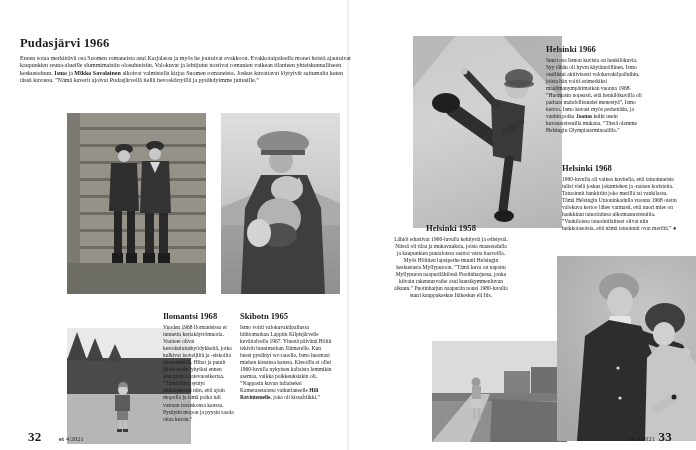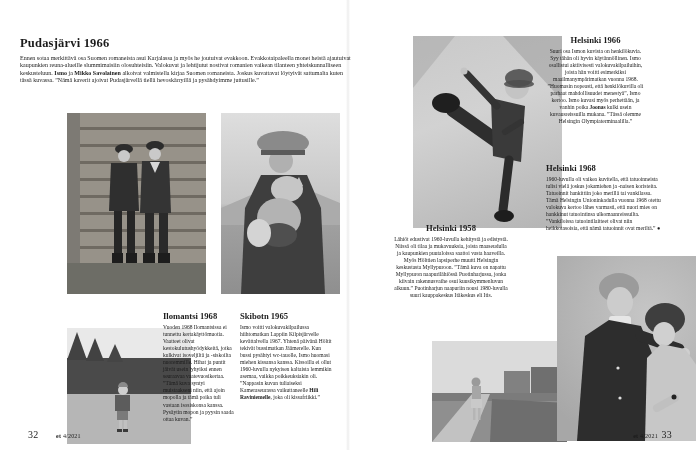--- a/index.html
+++ b/index.html
@@ -16,40 +16,40 @@
   .lead{position:absolute;left:20px;top:36px;width:331px;text-align:left;}
   .lead h1{margin:0;font-size:12.5px;font-weight:bold;letter-spacing:.2px;}
   .lead p{margin:4px 0 0;font-size:6px;line-height:7.4px;}
   
   .sec h2{margin:0 0 2.5px;font-size:8.6px;font-weight:bold;}
   .sec p{margin:0;font-size:5.5px;line-height:7.1px;}
   .sec{position:absolute;}
   #sec-ilomantsi{left:163px;top:311px;width:71px;}
   #sec-skibotn{left:240px;top:311px;width:93px;}
   #sec-h1967{left:394px;top:223px;width:114px;text-align:center;}
-  #sec-h1966{left:546px;top:35px;width:99px;text-align:center;}
-  #sec-h1968{left:546px;top:163px;width:118px;}
+  #sec-h1966{left:546px;top:44px;width:99px;}
+  #sec-h1968{left:562px;top:163px;width:118px;}
   
   .photo{position:absolute;background:#c8c8c8;}
   .photo svg{display:block;width:100%;height:100%;}
   #ph-men{left:27px;top:97px;width:139px;height:181px;
     background:repeating-linear-gradient(180deg,#979289 0 14px,#6f6a62 14px 17px);}
   #ph-cat{left:181px;top:97px;width:119px;height:181px;
     background:linear-gradient(180deg,#dedede 0%,#c6c6c6 50%,#a2a2a2 56%,#8f8f8f 100%);}
   #ph-boyfield{left:27px;top:312px;width:124px;height:116px;
     background:linear-gradient(180deg,#e9e9e9 0 26%,#d8d8d8 26% 100%);}
   #ph-kick{left:373px;top:20px;width:149px;height:192px;
     background:linear-gradient(160deg,#c9c9c9 0%,#d2d2d2 40%,#b4b4b4 100%);}
   #ph-path{left:392px;top:325px;width:135px;height:101px;
     background:linear-gradient(180deg,#dbdbdb 0 52%,#8f8f8f 52% 100%);}
   #ph-couple{left:517px;top:240px;width:157px;height:185px;
     background:radial-gradient(circle at 58% 32%,#c6c6c6,#a7a7a7 85%);}
   
   .footer{position:absolute;top:429px;font-size:6px;letter-spacing:.2px;}
-  .footer .pn{font-weight:normal;font-size:10px;}
+  .footer .pn{font-weight:bold;font-size:13px;}
   .footer .mag{font-weight:bold;}
   #footer-left{left:28px;}
   #footer-left .mag{margin-left:16px;}
   #footer-right{right:24px;}
   #footer-right .pn{margin-left:2px;}
 </style>
 </head>
 <body>
 
 <div class="spread">

